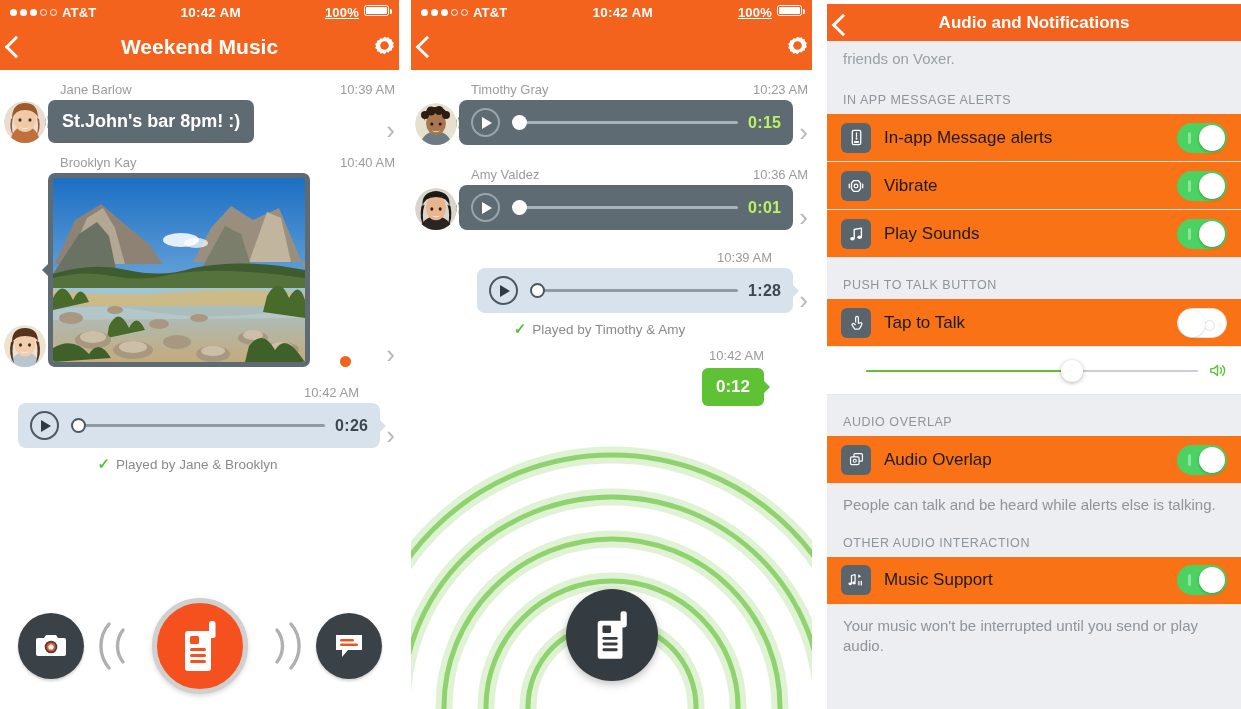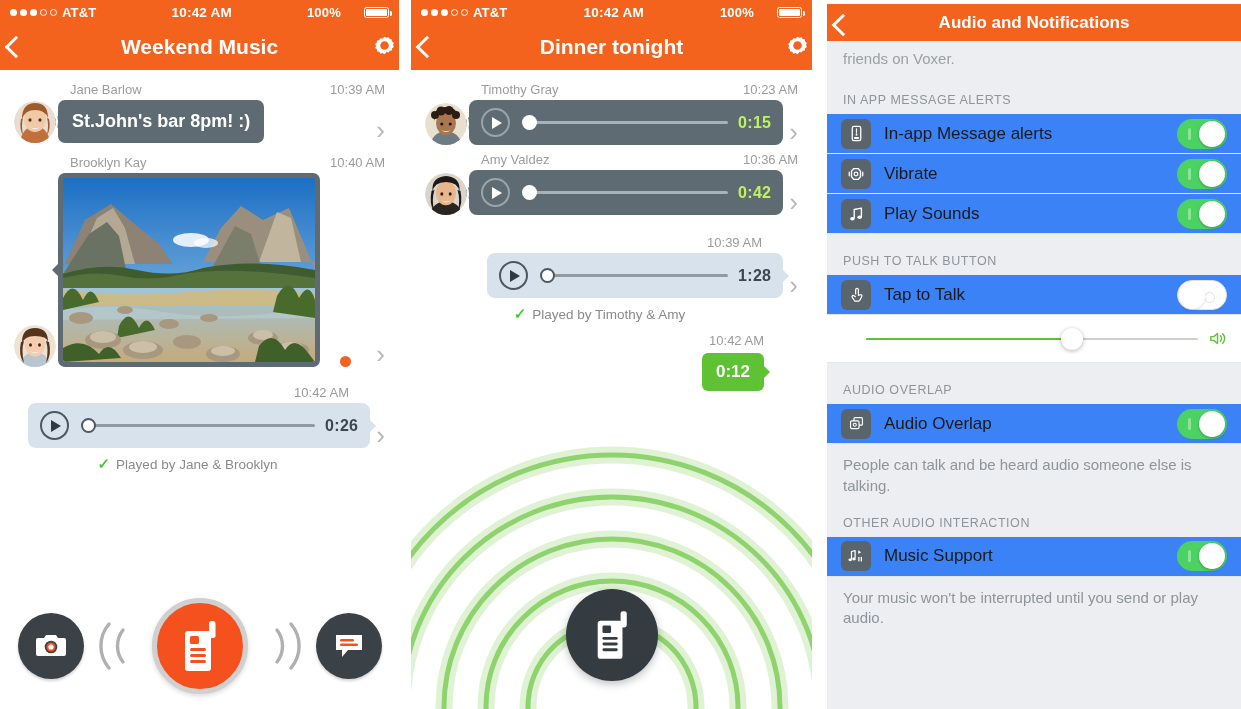--- a/index.html
+++ b/index.html
@@ -21,21 +21,21 @@
   .statusbar {
     height: 24px; background: #f4631e; color: #fff;
     display: flex; align-items: center; justify-content: space-between;
     padding: 12px 10px; font-size: 13px; font-weight: bold; letter-spacing: .2px;
   }
   .sb-left { display: flex; align-items: center; gap: 5px; }
   .dots { display: flex; gap: 3px; align-items: center; }
   .dot { width: 7px; height: 7px; border-radius: 50%; background: #fff; }
   .dot.hollow { background: transparent; border: 1.3px solid #fff; width:7px; height:7px;}
   .sb-center { font-size: 13.5px; }
-  .sb-right { display: flex; align-items: center; gap: 23px; }
+  .sb-right { display: flex; align-items: flex-start; gap: 5px; text-decoration: underline; }
   .battery {
     width: 25px; height: 11px; border: 1.5px solid #fff; border-radius: 2.5px;
     position: relative; padding: 1px;
   }
   .battery::after {
     content:""; position:absolute; right:-4px; top:3px; width:2.5px; height:5px;
     background:#fff; border-radius:0 1.5px 1.5px 0;
   }
   .battery i { display:block; height:100%; background:#fff; border-radius:1px; }
 
@@ -53,21 +53,21 @@
   .back-chev { width: 22px; height: 22px; position: relative; z-index: 2; cursor: pointer; }
   .back-chev::before {
     content:""; position:absolute; left:6px; top:3px; width:13px; height:13px;
     border-left: 3.4px solid #fff; border-bottom: 3.4px solid #fff;
     transform: rotate(45deg);
   }
   .gear { margin-left: auto; z-index: 2; cursor: pointer; display:flex; }
 
   
   .convo { background: #fff; position: relative; height: calc(709px - 70px); }
-  .msg { padding: 0 14px; margin-top: 12px; }
+  .msg { padding: 0 4px; margin-top: 12px; }
   .msg-meta {
     display: flex; justify-content: space-between;
     font-size: 13px; color: #9b9b9b; padding: 0 0 3px 56px;
   }
   .msg-meta.right { padding-left: 0; justify-content: flex-end; padding-right: 36px; }
   .msg-row { display: flex; align-items: flex-end; }
   .avatar {
     width: 42px; height: 42px; border-radius: 50%; flex: 0 0 42px;
     overflow: hidden; position: relative; z-index: 2; margin-right: 2px;
     box-shadow: 0 0 0 2px #ffffff;
@@ -176,22 +176,22 @@
   
   .settings { background: #eceef1; height: calc(709px - 41px); overflow: hidden; }
   .note {
     color: #9aa0a6; font-size: 15px; padding: 8px 16px 14px; background: #eceef1; line-height: 1.35;
   }
   .section-head {
     font-size: 12.5px; color: #8e949b; letter-spacing: .55px;
     padding: 10px 16px 7px; background: #eceef1; text-transform: uppercase;
   }
   .row {
-    background: #3b82f6; display: flex; align-items: center;
-    padding: 0 14px; height: 40px; border-bottom: 1px solid #e4e6e9; justify-content: space-between;
+    background: #f97316; display: flex; align-items: center;
+    padding: 0 14px; height: 48px; border-bottom: 1px solid #e4e6e9; justify-content: space-between;
   }
   .row .ico {
     width: 30px; height: 30px; border-radius: 6px; background: #5a646c;
     display: flex; align-items: center; justify-content: center; flex: 0 0 30px; margin-right: 13px;
   }
   .row .label { font-size: 17px; color: #1b1b1b; }
   .toggle {
     margin-left: auto; width: 50px; height: 30px; border-radius: 16px; position: relative;
     cursor: pointer; flex: 0 0 50px;
   }
@@ -450,21 +450,20 @@
       <div class="sb-right">
         <span>100%</span>
         <span class="battery">
             <i></i>
           </span>
       </div>
     </div>
 
     <div class="navbar">
       <div class="back-chev"></div>
-      <div class="nav-title">Dinner tonight</div>
       <div class="gear">
         <svg width="25" height="25" viewBox="0 0 24 24" aria-hidden="true">
           <path fill="#fff" d="M12 1.6l1.9 1.1 2-.6 1.1 1.8 2.1.3.2 2.1 1.7 1.3-.9 1.9.9 1.9-1.7 1.3-.2 2.1-2.1.3-1.1 1.8-2-.6L12 18.4l-1.9-1.1-2 .6-1.1-1.8-2.1-.3-.2-2.1L3 12.4l.9-1.9L3 8.6l1.7-1.3.2-2.1 2.1-.3L8.1 3.1l2 .6L12 1.6z"></path>
           <circle cx="12" cy="10" r="4.1" fill="#f4631e"></circle>
         </svg>
       </div>
     </div>
 
     <div class="convo">
 
@@ -496,21 +495,21 @@
             <div class="track">
               <span class="rail"></span>
                 <span class="knob"></span>
             </div>
             <div class="dur">0:15</div>
           </div>
           <div class="chev-right">›</div>
         </div>
       </div>
 
-      <div class="msg" style="margin-top:7px;">
+      <div class="msg" style="margin-top:22px;">
         <div class="msg-meta">
           <span>Amy Valdez</span>
           <span>10:36 AM</span>
         </div>
         <div class="msg-row">
           <div class="avatar">
             <svg viewBox="0 0 42 42" aria-hidden="true">
               <circle cx="21" cy="21" r="21" fill="#d9d4cc"></circle>
               <path d="M4 42 Q8 29 21 28 Q34 29 38 42 Z" fill="#2a2520"></path>
               <ellipse cx="21" cy="20" rx="10" ry="12.2" fill="#e8b58c"></ellipse>
@@ -523,21 +522,21 @@
             </svg>
           </div>
           <div class="player incoming" style="flex:1;">
             <div class="play-btn">
                 <i class="play-tri"></i>
               </div>
             <div class="track">
               <span class="rail"></span>
                 <span class="knob"></span>
             </div>
-            <div class="dur">0:42</div>
+            <div class="dur">0:01</div>
           </div>
           <div class="chev-right">›</div>
         </div>
       </div>
 
       <div class="msg" style="margin-top:20px;">
         <div class="msg-meta right">
           <span>10:39 AM</span>
         </div>
         <div class="msg-row">
@@ -688,21 +687,21 @@
             <rect x="7" y="3" width="10" height="9" rx="1.5" fill="none" stroke="#fff" stroke-width="1.4"></rect>
             <rect x="3" y="7" width="10" height="9" rx="1.5" fill="#5a646c" stroke="#fff" stroke-width="1.4"></rect>
             <circle cx="8" cy="11.5" r="1.8" fill="none" stroke="#fff" stroke-width="1.2"></circle>
           </svg>
         </span>
         <span class="label">Audio Overlap</span>
         <span class="toggle on">
             <i class="kn"></i>
           </span>
       </div>
-      <div class="desc">People can talk and be heard audio someone else is talking.</div>
+      <div class="desc">People can talk and be heard while alerts else is talking.</div>
 
       <div class="section-head" style="padding-top:6px;">OTHER AUDIO INTERACTION</div>
       <div class="row">
         <span class="ico">
           <svg width="18" height="18" viewBox="0 0 20 20" aria-hidden="true">
             <path d="M5 14V5l4-.9v8" fill="none" stroke="#fff" stroke-width="1.4" stroke-linejoin="round"></path>
             <ellipse cx="3.6" cy="14.3" rx="2" ry="1.6" fill="#fff"></ellipse>
             <ellipse cx="7.8" cy="13.3" rx="2" ry="1.6" fill="#fff"></ellipse>
             <path d="M12.5 3.5l3.2 2.2-3.2 2.2z" fill="#fff"></path>
             <rect x="12.5" y="11" width="1.4" height="5" fill="#fff"></rect>

